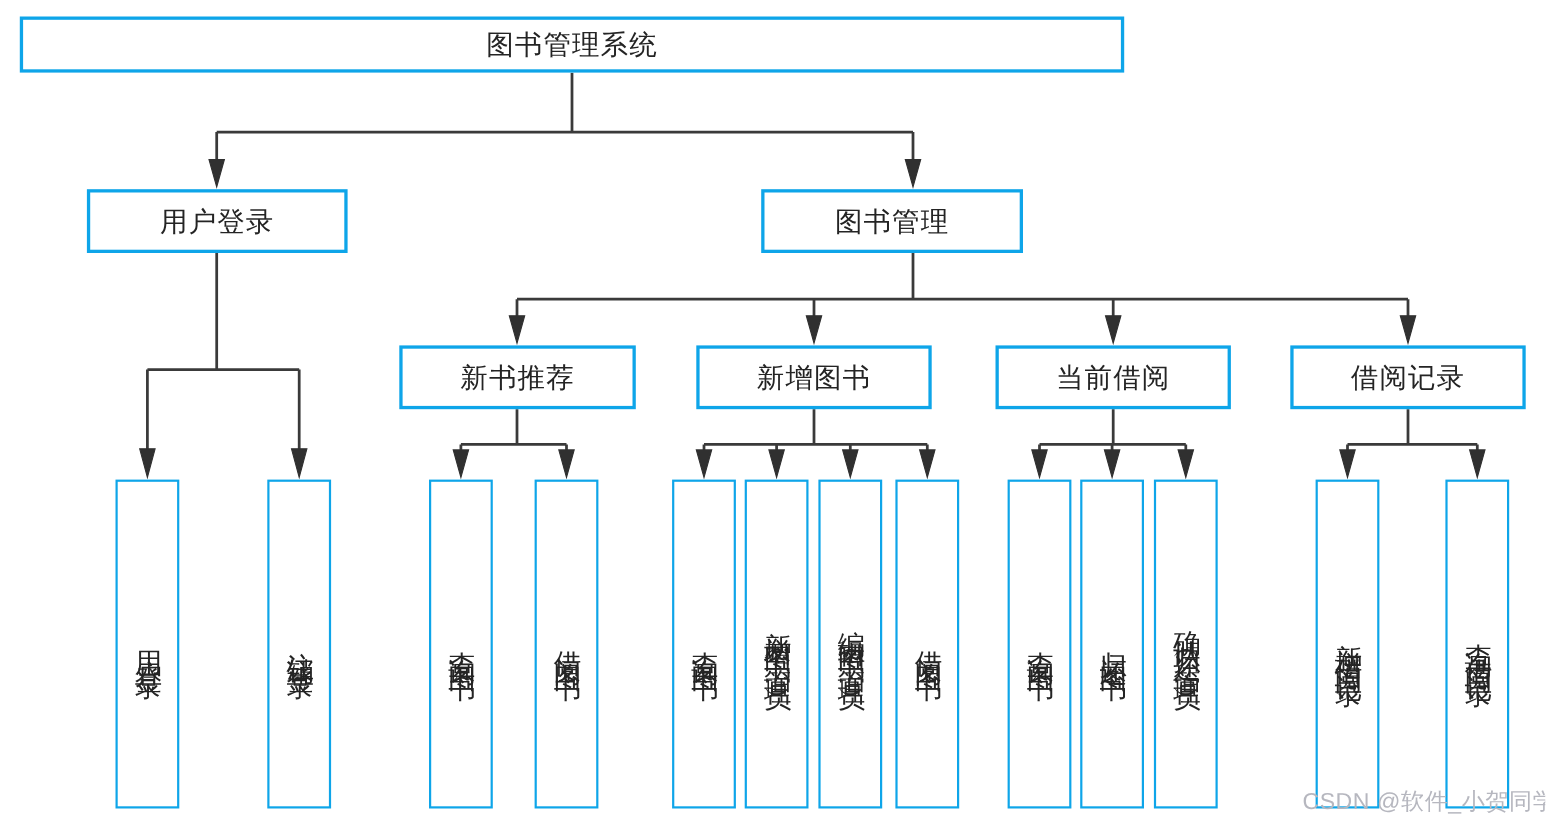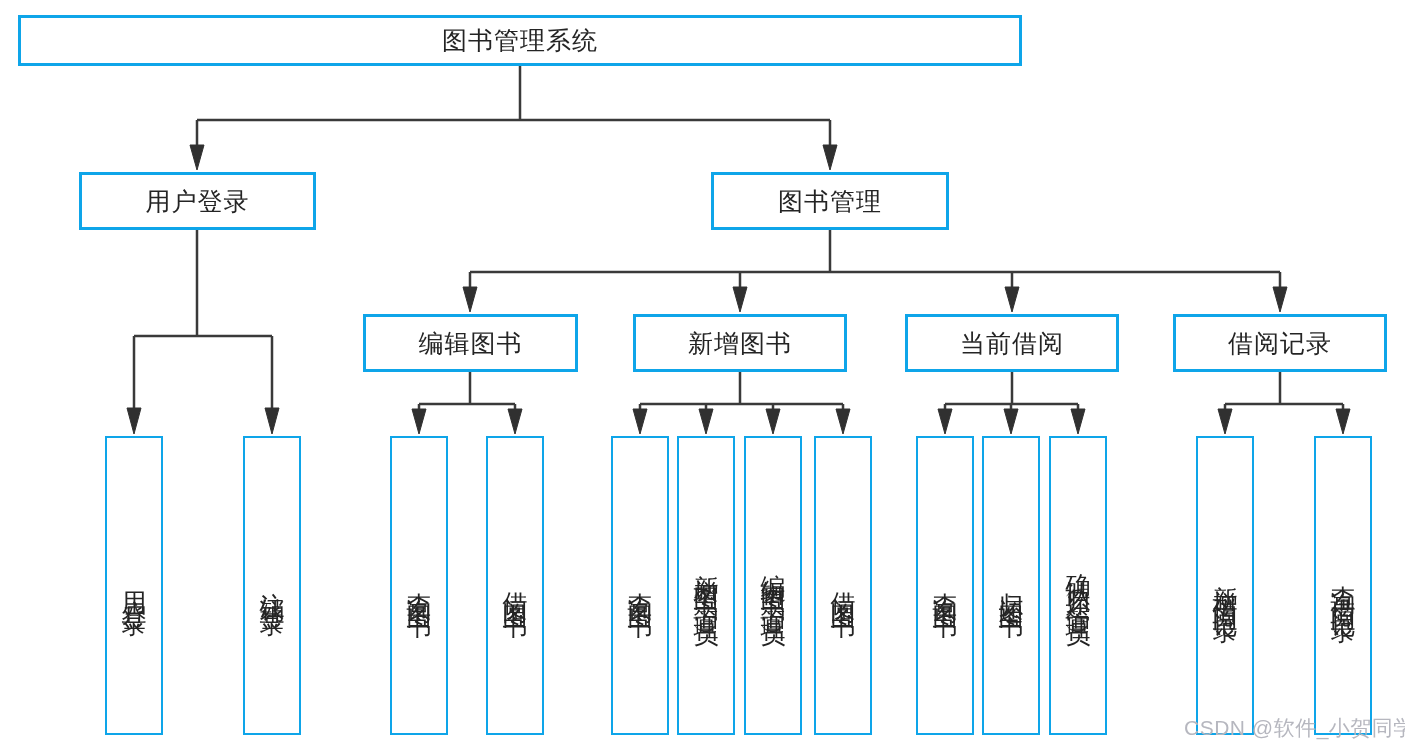--- a/index.html
+++ b/index.html
@@ -105,26 +105,26 @@
     <polygon points="1336,409 1350,409 1343,434"></polygon>
   </svg>
 
   <div class="box" style="left:18px; top:15px; width:1004px; height:51px;">
     <span>图书管理系统</span>
   </div>
 
   <div class="box" style="left:79px; top:172px; width:237px; height:58px;">
     <span>用户登录</span>
   </div>
-  <div class="box" style="left:711px; top:172px; width:238px; height:58px;">
+  <div class="box" style="left:692px; top:172px; width:238px; height:58px;">
     <span>图书管理</span>
   </div>
 
   <div class="box" style="left:363px; top:314px; width:215px; height:58px;">
-    <span>编辑图书</span>
+    <span>新书推荐</span>
   </div>
   <div class="box" style="left:633px; top:314px; width:214px; height:58px;">
     <span>新增图书</span>
   </div>
   <div class="box" style="left:1173px; top:314px; width:214px; height:58px;">
     <span>借阅记录</span>
   </div>
   <div class="box" style="left:905px; top:314px; width:214px; height:58px;">
     <span>当前借阅</span>
   </div>

